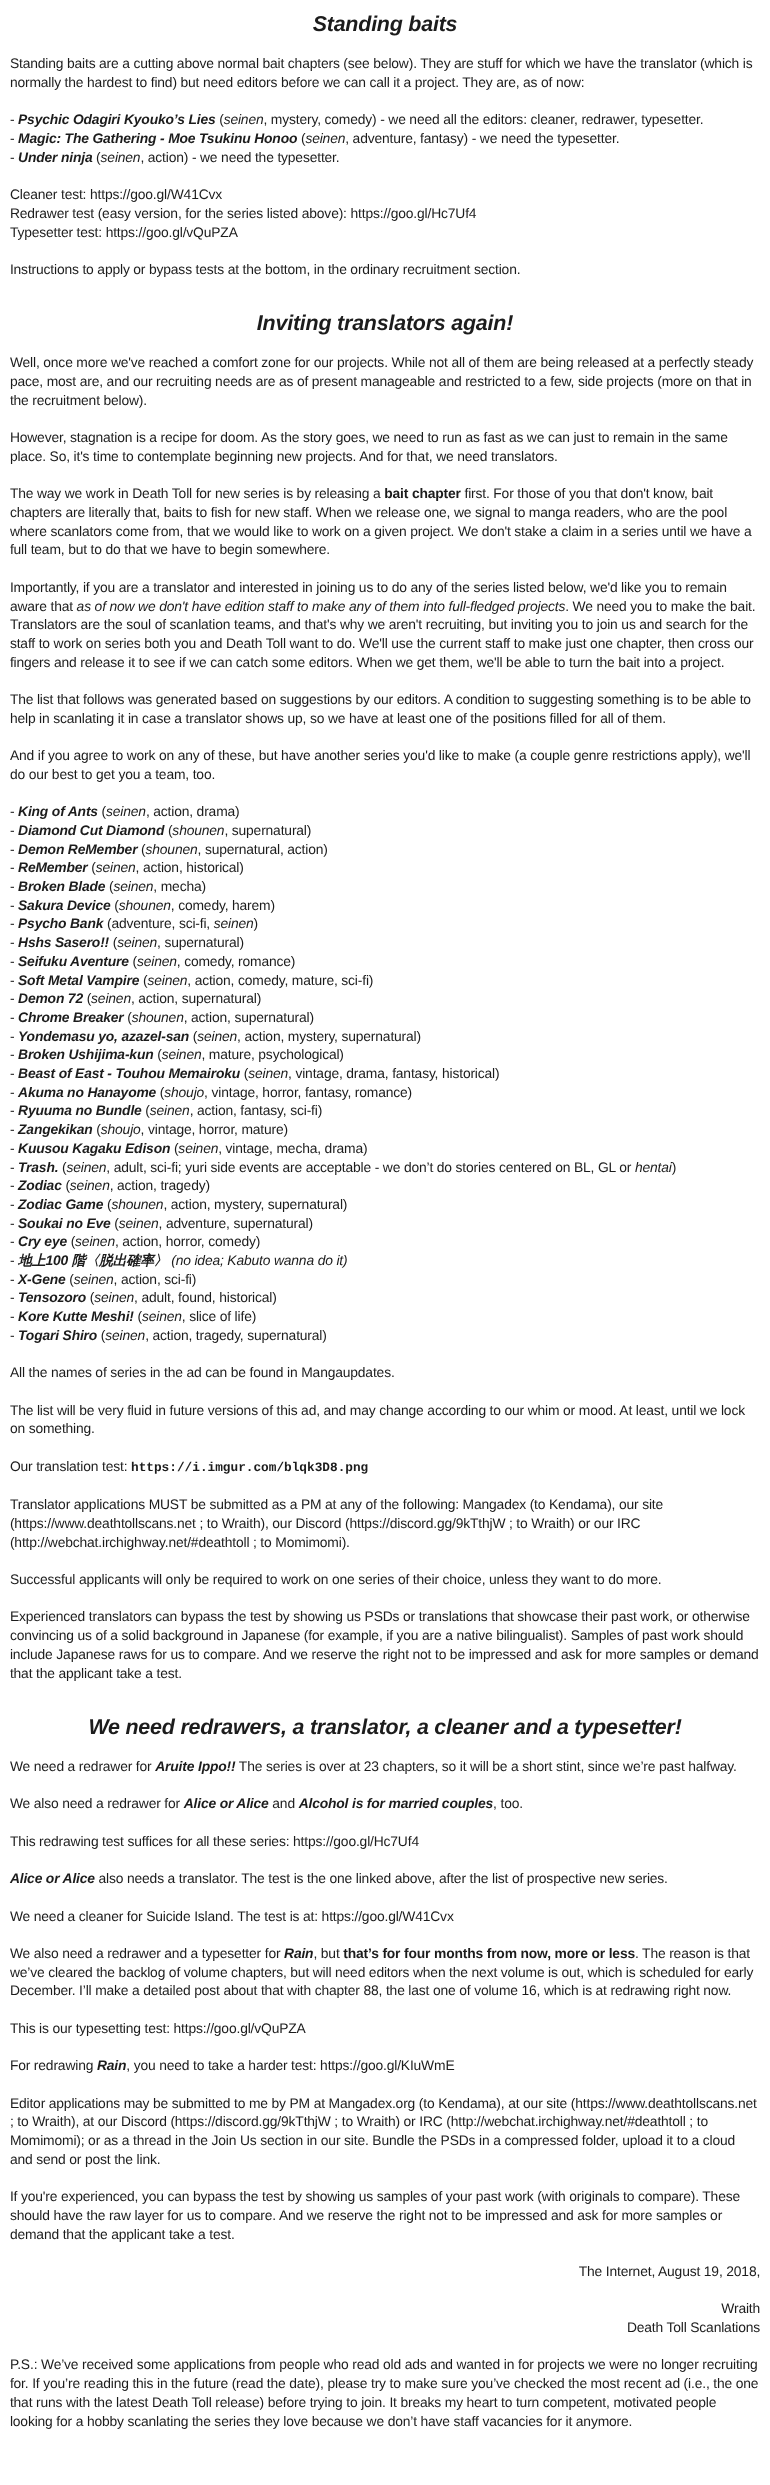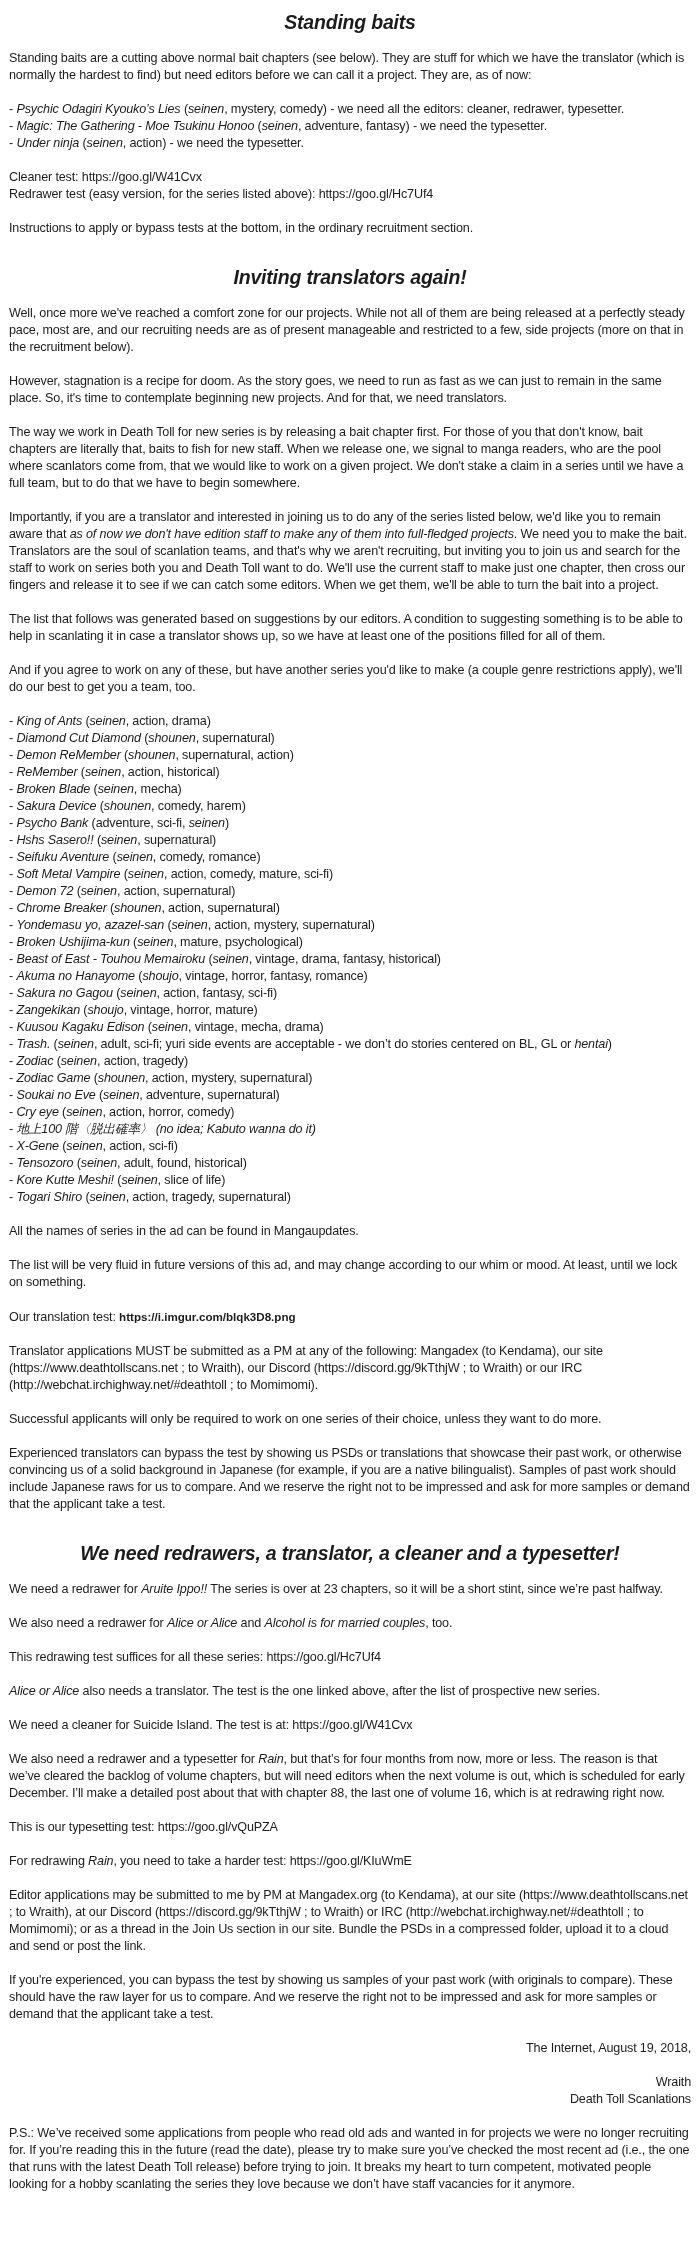--- a/index.html
+++ b/index.html
@@ -12,39 +12,40 @@
   }
   h1.heading{
     font-size:19.5px;line-height:24px;font-weight:bold;font-style:italic;
     text-align:center;margin:28px 0 16px 0;letter-spacing:-0.2px;
   }
   .blocks > h1.heading:first-child{margin-top:2px;}
   p.para{margin:0 0 17px 0;}
   .lines{margin:0 0 17px 0;}
   .lines > div{min-height:17px;}
   .right{text-align:right;}
-  .b{font-weight:normal;}
+  .b{font-weight:bold;}
   .i{font-style:italic;}
-  .m{font-family:Liberation Sans, sans-serif;font-weight:bold;font-size:11.6px;letter-spacing:0;}
+  .m{font-family:Liberation Mono, monospace;font-weight:bold;font-size:11.6px;letter-spacing:0;}
 </style>
 </head>
 <body>
 
 <div class="page">
   <div class="blocks">
       <h1 class="heading">Standing baits</h1>
       <p class="para"><span>Standing baits are a cutting above normal bait chapters (see below). They are stuff for which we have the translator (which is normally the hardest to find) but need editors before we can call it a project. They are, as of now:</span></p>
       <div class="lines">
         <div><span>- </span><span class="b i">Psychic Odagiri Kyouko’s Lies</span><span> (</span><span class="i">seinen</span><span>, mystery, comedy) - we need all the editors: cleaner, redrawer, typesetter.</span></div>
         <div><span>- </span><span class="b i">Magic: The Gathering - Moe Tsukinu Honoo</span><span> (</span><span class="i">seinen</span><span>, adventure, fantasy) - we need the typesetter.</span></div>
         <div><span>- </span><span class="b i">Under ninja</span><span> (</span><span class="i">seinen</span><span>, action) - we need the typesetter.</span></div>
       </div>
       <div class="lines">
         <div><span>Cleaner test: https://goo.gl/W41Cvx</span></div>
         <div><span>Redrawer test (easy version, for the series listed above): https://goo.gl/Hc7Uf4</span></div>
+        <div><span>Typesetter test: https://goo.gl/vQuPZA</span></div>
       </div>
       <p class="para"><span>Instructions to apply or bypass tests at the bottom, in the ordinary recruitment section.</span></p>
       <h1 class="heading">Inviting translators again!</h1>
       <p class="para"><span>Well, once more we've reached a comfort zone for our projects. While not all of them are being released at a perfectly steady pace, most are, and our recruiting needs are as of present manageable and restricted to a few, side projects (more on that in the recruitment below).</span></p>
       <p class="para"><span>However, stagnation is a recipe for doom. As the story goes, we need to run as fast as we can just to remain in the same place. So, it's time to contemplate beginning new projects. And for that, we need translators.</span></p>
       <p class="para"><span>The way we work in Death Toll for new series is by releasing a </span><span class="b">bait chapter</span><span> first. For those of you that don't know, bait chapters are literally that, baits to fish for new staff. When we release one, we signal to manga readers, who are the pool where scanlators come from, that we would like to work on a given project. We don't stake a claim in a series until we have a full team, but to do that we have to begin somewhere.</span></p>
       <p class="para"><span>Importantly, if you are a translator and interested in joining us to do any of the series listed below, we'd like you to remain aware that </span><span class="i">as of now we don't have edition staff to make any of them into full-fledged projects</span><span>. We need you to make the bait. Translators are the soul of scanlation teams, and that's why we aren't recruiting, but inviting you to join us and search for the staff to work on series both you and Death Toll want to do. We'll use the current staff to make just one chapter, then cross our fingers and release it to see if we can catch some editors. When we get them, we'll be able to turn the bait into a project.</span></p>
       <p class="para"><span>The list that follows was generated based on suggestions by our editors. A condition to suggesting something is to be able to help in scanlating it in case a translator shows up, so we have at least one of the positions filled for all of them.</span></p>
       <p class="para"><span>And if you agree to work on any of these, but have another series you'd like to make (a couple genre restrictions apply), we'll do our best to get you a team, too.</span></p>
       <div class="lines">
@@ -57,21 +58,21 @@
         <div><span>- </span><span class="b i">Psycho Bank</span><span> (adventure, sci-fi, </span><span class="i">seinen</span><span>)</span></div>
         <div><span>- </span><span class="b i">Hshs Sasero!!</span><span> (</span><span class="i">seinen</span><span>, supernatural)</span></div>
         <div><span>- </span><span class="b i">Seifuku Aventure</span><span> (</span><span class="i">seinen</span><span>, comedy, romance)</span></div>
         <div><span>- </span><span class="b i">Soft Metal Vampire</span><span> (</span><span class="i">seinen</span><span>, action, comedy, mature, sci-fi)</span></div>
         <div><span>- </span><span class="b i">Demon 72</span><span> (</span><span class="i">seinen</span><span>, action, supernatural)</span></div>
         <div><span>- </span><span class="b i">Chrome Breaker</span><span> (</span><span class="i">shounen</span><span>, action, supernatural)</span></div>
         <div><span>- </span><span class="b i">Yondemasu yo, azazel-san</span><span> (</span><span class="i">seinen</span><span>, action, mystery, supernatural)</span></div>
         <div><span>- </span><span class="b i">Broken Ushijima-kun</span><span> (</span><span class="i">seinen</span><span>, mature, psychological)</span></div>
         <div><span>- </span><span class="b i">Beast of East - Touhou Memairoku</span><span> (</span><span class="i">seinen</span><span>, vintage, drama, fantasy, historical)</span></div>
         <div><span>- </span><span class="b i">Akuma no Hanayome</span><span> (</span><span class="i">shoujo</span><span>, vintage, horror, fantasy, romance)</span></div>
-        <div><span>- </span><span class="b i">Sakura no Gagou</span><span> (</span><span class="i">seinen</span><span>, action, fantasy, sci-fi)</span></div>
+        <div><span>- </span><span class="b i">Ryuuma no Bundle</span><span> (</span><span class="i">seinen</span><span>, action, fantasy, sci-fi)</span></div>
         <div><span>- </span><span class="b i">Zangekikan</span><span> (</span><span class="i">shoujo</span><span>, vintage, horror, mature)</span></div>
         <div><span>- </span><span class="b i">Kuusou Kagaku Edison</span><span> (</span><span class="i">seinen</span><span>, vintage, mecha, drama)</span></div>
         <div><span>- </span><span class="b i">Trash.</span><span> (</span><span class="i">seinen</span><span>, adult, sci-fi; yuri side events are acceptable - we don’t do stories centered on BL, GL or </span><span class="i">hentai</span><span>)</span></div>
         <div><span>- </span><span class="b i">Zodiac</span><span> (</span><span class="i">seinen</span><span>, action, tragedy)</span></div>
         <div><span>- </span><span class="b i">Zodiac Game</span><span> (</span><span class="i">shounen</span><span>, action, mystery, supernatural)</span></div>
         <div><span>- </span><span class="b i">Soukai no Eve</span><span> (</span><span class="i">seinen</span><span>, adventure, supernatural)</span></div>
         <div><span>- </span><span class="b i">Cry eye</span><span> (</span><span class="i">seinen</span><span>, action, horror, comedy)</span></div>
         <div><span>- </span><span class="b i">地上100 階〈脱出確率〉</span><span> </span><span class="i">(no idea; Kabuto wanna do it)</span></div>
         <div><span>- </span><span class="b i">X-Gene</span><span> (</span><span class="i">seinen</span><span>, action, sci-fi)</span></div>
         <div><span>- </span><span class="b i">Tensozoro</span><span> (</span><span class="i">seinen</span><span>, adult, found, historical)</span></div>

